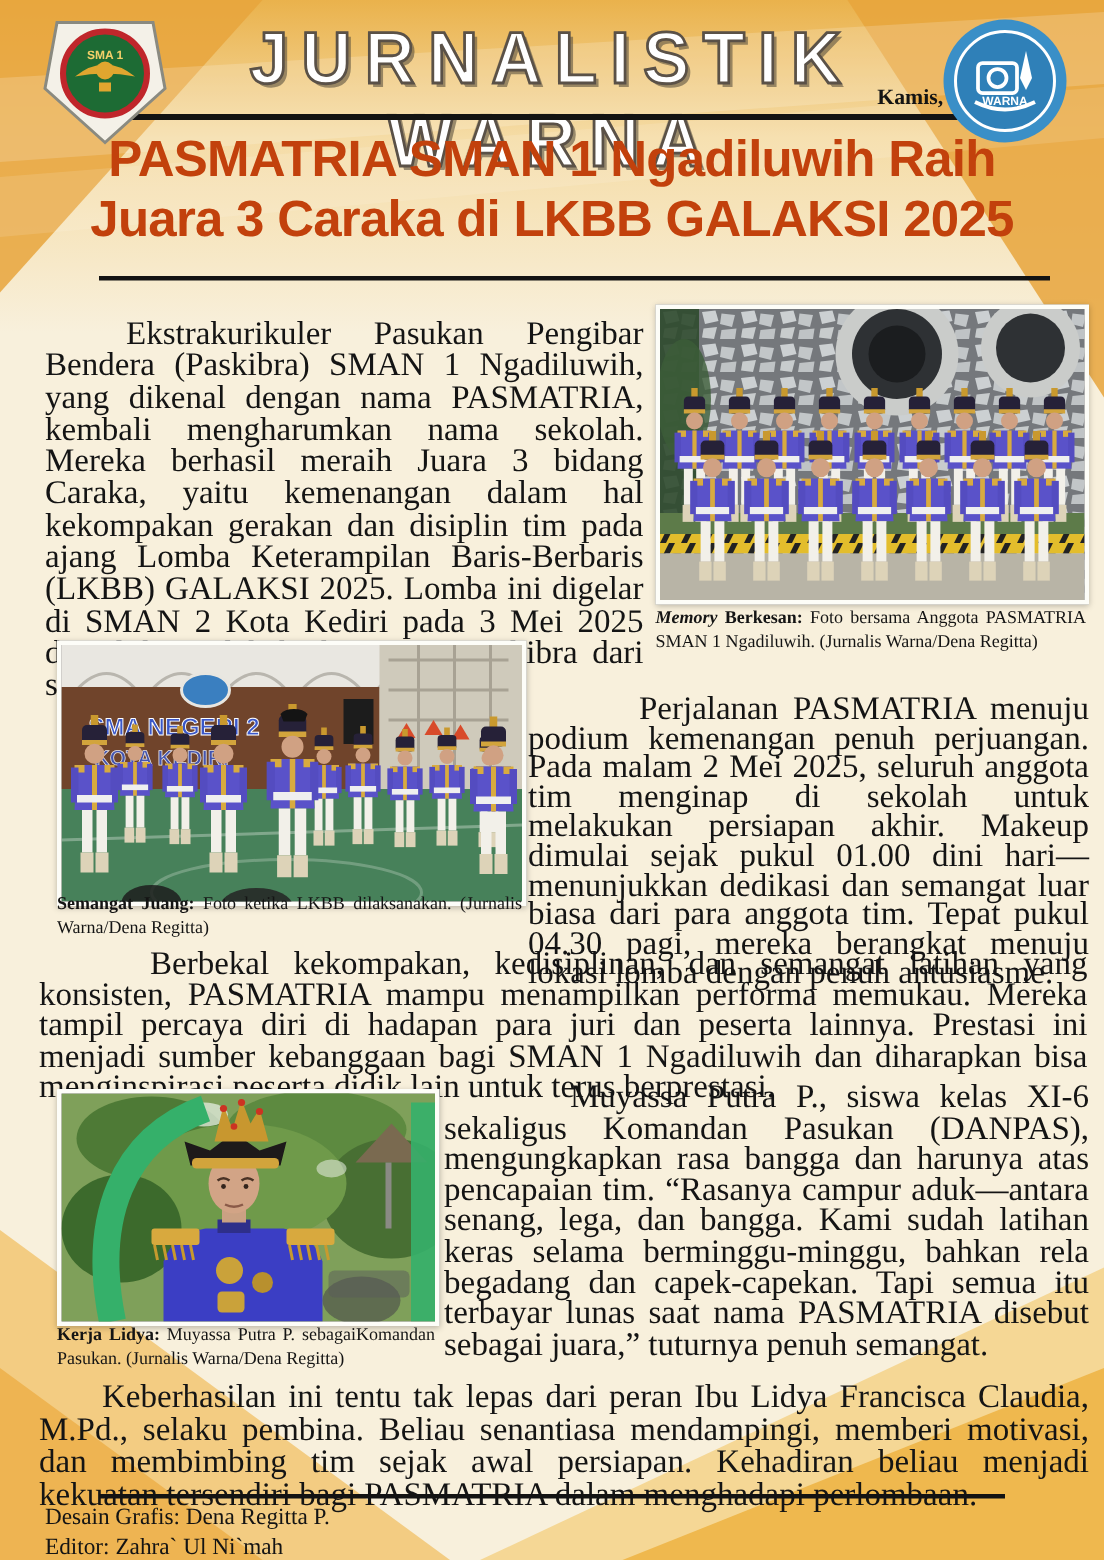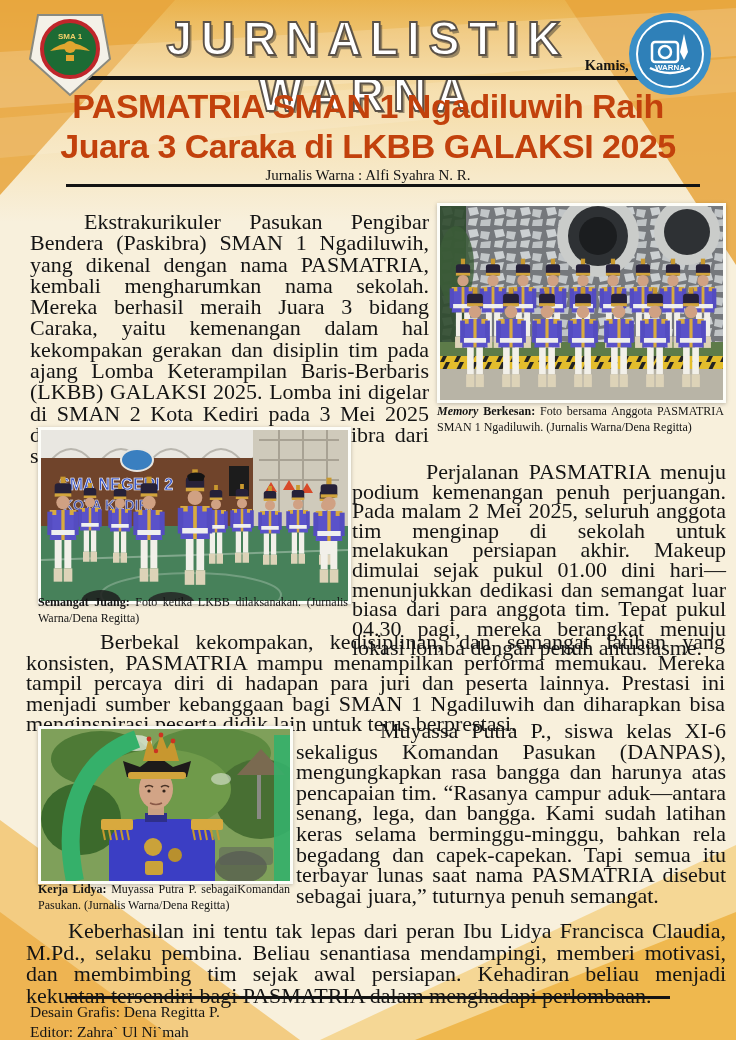--- a/index.html
+++ b/index.html
@@ -116,21 +116,20 @@
     <text x="42" y="58" text-anchor="middle" font-family="Liberation Sans,sans-serif" font-size="8" font-weight="bold" fill="#ffffff">WARNA</text>
   </svg>
 
   <div class="date">Kamis, 8 Mei 2025</div>
   <div class="rule" style="left:72px;width:628px;top:76px;height:4px;"></div>
 
   <div class="headline">
     <span style="display:block">PASMATRIA SMAN 1 Ngadiluwih Raih</span>
     <span style="display:block">Juara 3 Caraka di LKBB GALAKSI 2025</span>
   </div>
-  <div class="byline">Jurnalis Warna : Alfi Syahra N. R.</div>
   <div class="rule" style="left:66px;width:634px;top:184px;height:3px;"></div>
 
   <div class="para p1">Ekstrakurikuler Pasukan Pengibar Bendera (Paskibra) SMAN 1 Ngadiluwih, yang dikenal dengan nama PASMATRIA, kembali mengharumkan nama sekolah. Mereka berhasil meraih Juara 3 bidang Caraka, yaitu kemenangan dalam hal kekompakan gerakan dan disiplin tim pada ajang Lomba Keterampilan Baris-Berbaris (LKBB) GALAKSI 2025. Lomba ini digelar di SMAN 2 Kota Kediri pada 3 Mei 2025 dan diikuti oleh berbagai tim paskibra dari sekolah unggulan se-Jawa Timur.</div>
 
   <div class="photo ph1">
     <svg width="283" height="194" viewBox="0 0 283 194">
       <defs>
         <pattern id="stones" width="26" height="22" patternUnits="userSpaceOnUse">
           <rect width="26" height="22" fill="#75787c"></rect>
           <path d="M2,2 L11,1 L13,8 L4,10 Z" fill="#ccd0d2"></path>

